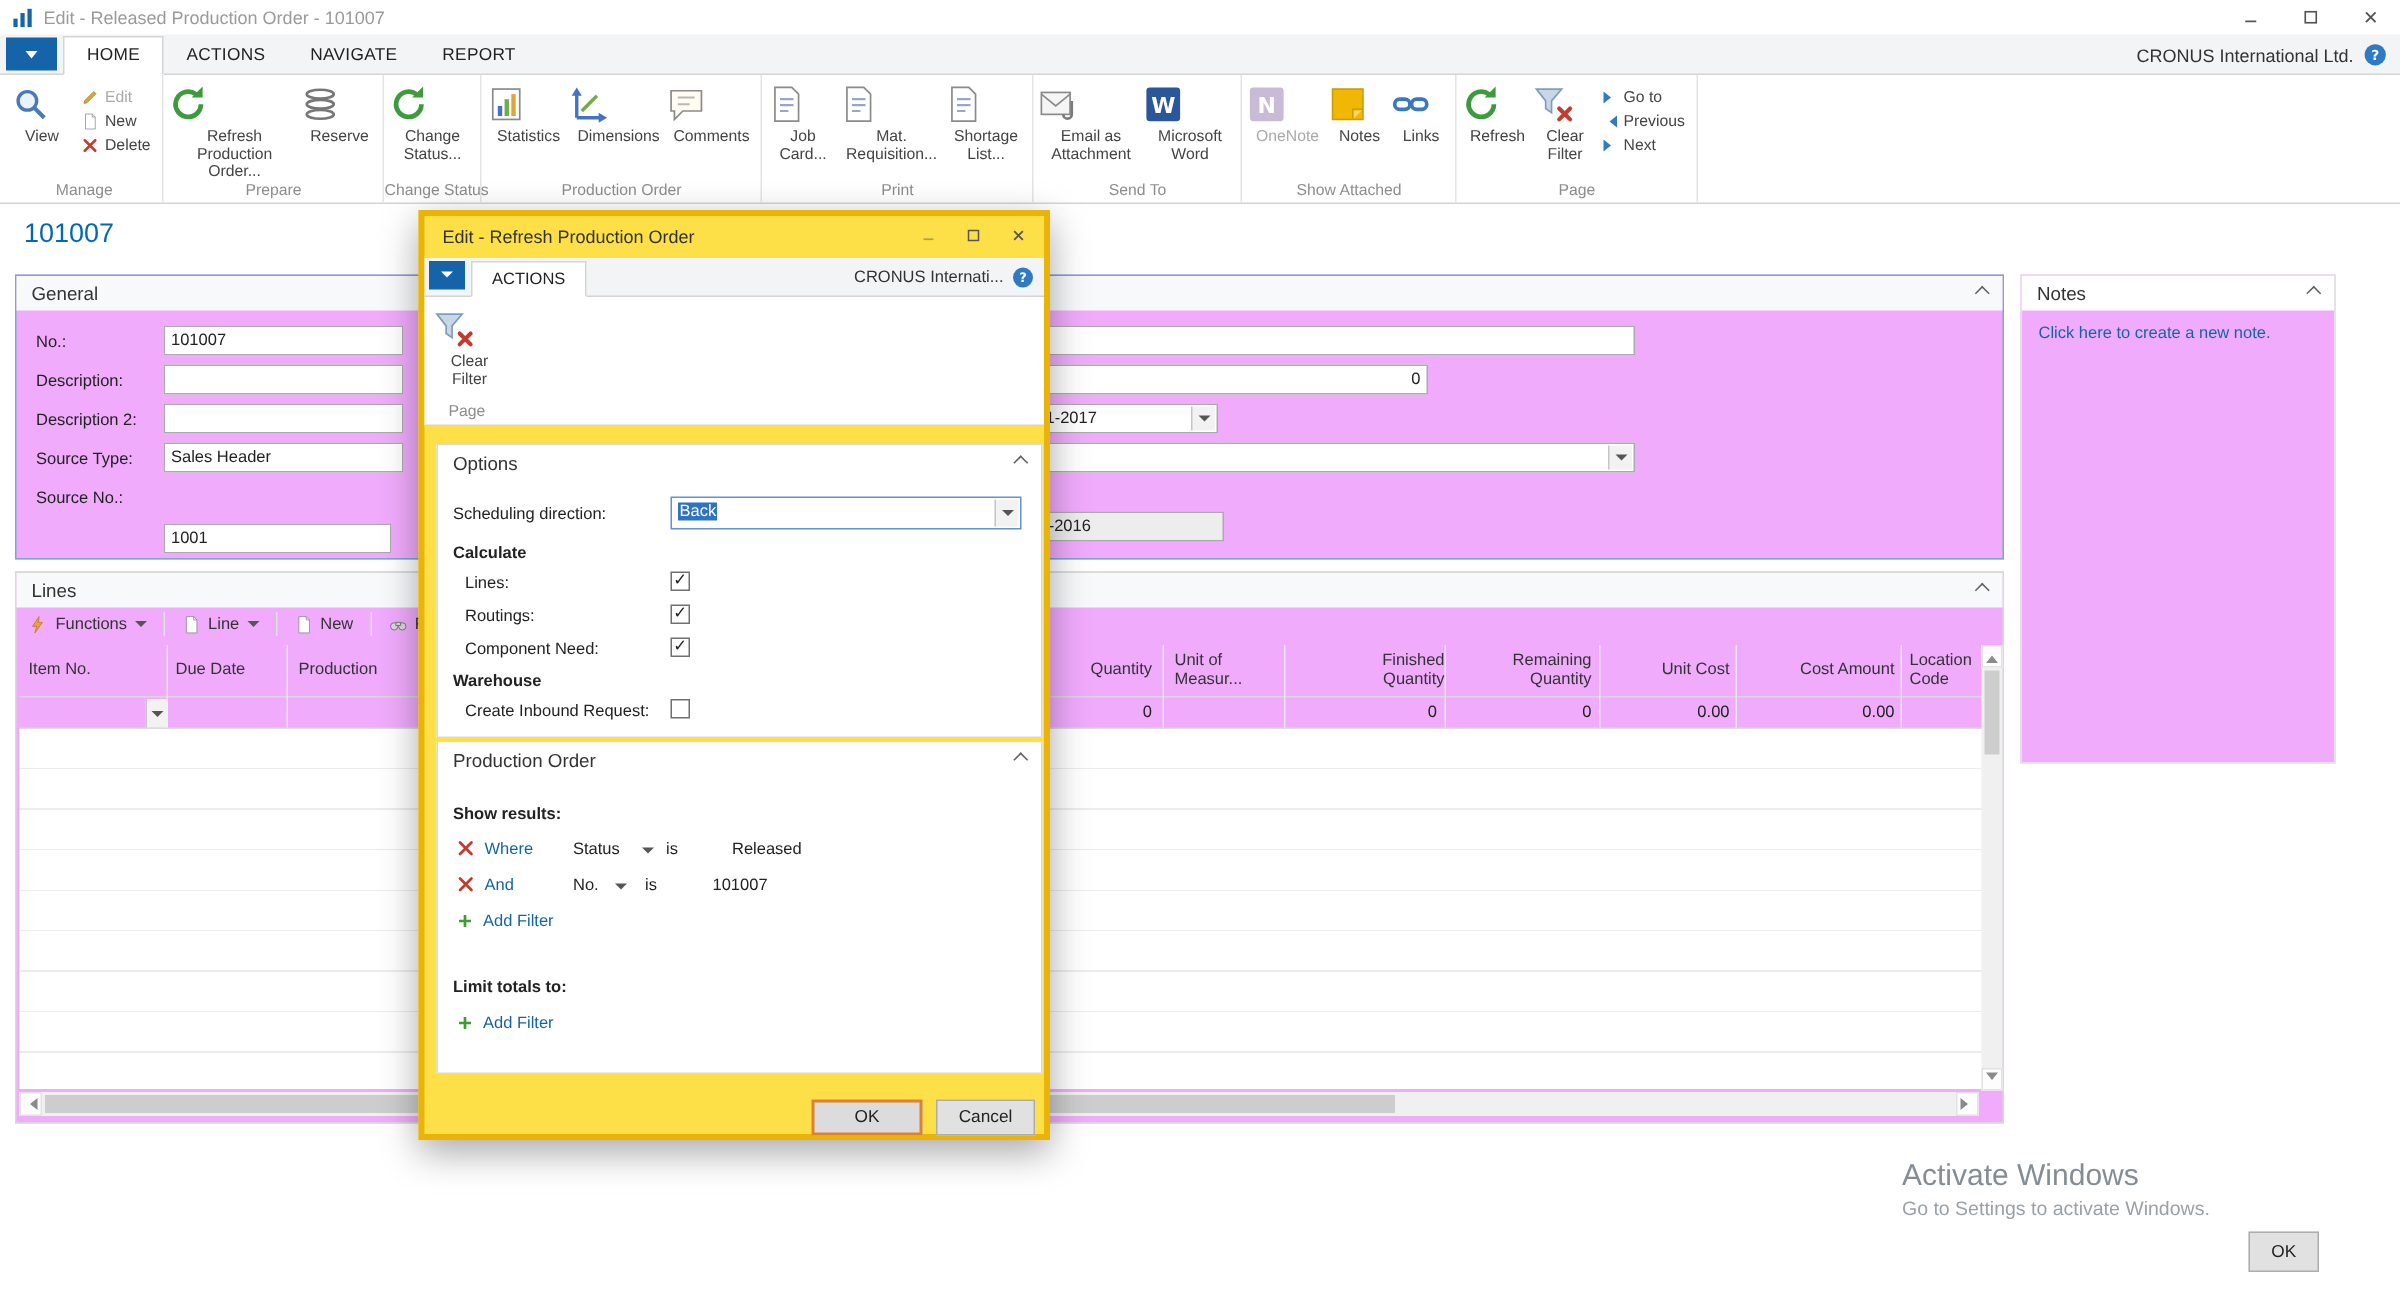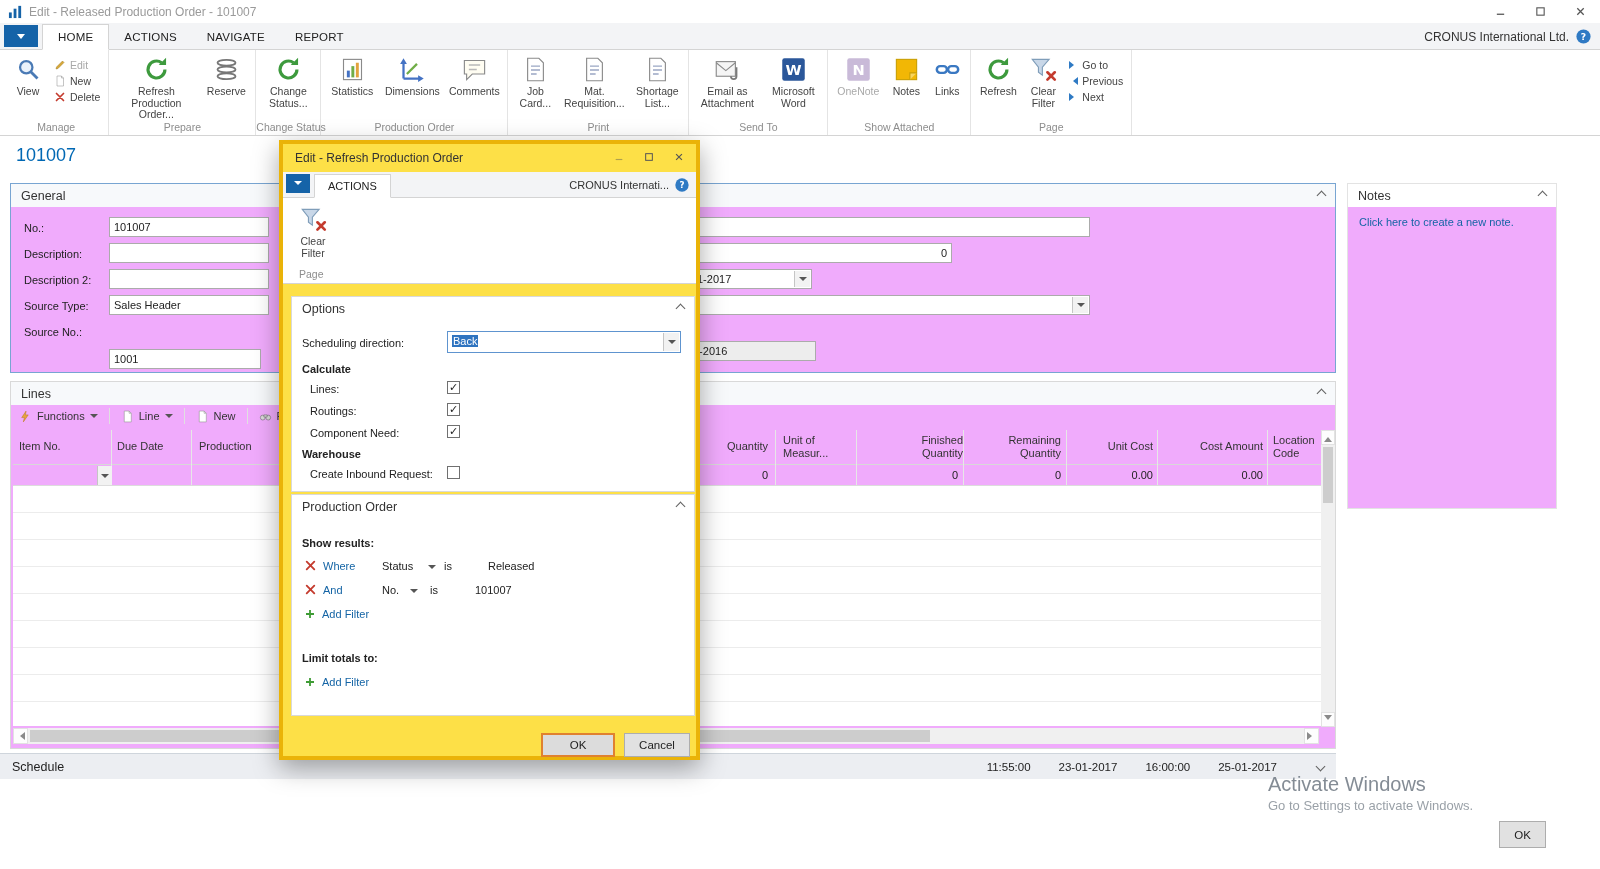--- a/index.html
+++ b/index.html
@@ -21,21 +21,21 @@
   .rtab { font-size:11.5px; color:#222; padding:6px 15px 6px; letter-spacing:.2px; }
   .rtab.sel { background:#fff; border:1px solid #d4d4d4; border-bottom:1px solid #fff; margin-bottom:-1px; }
   .strip-right { position:absolute; right:8px; top:5px; display:flex; align-items:center; gap:6px; }
   .strip-right .company { font-size:12px; color:#333; }
   .hicon { width:17px; height:17px; }
 
   
   .ribbon { height:86px; background:#fff; border-bottom:1px solid #d4d4d4; display:flex; padding-left:4px; }
   .rgroup { position:relative; border-right:1px solid #e4e4e4; padding:2px 3px 15px 3px; display:flex; }
   .rgrp-label { position:absolute; left:0; right:0; bottom:2px; text-align:center; font-size:10.5px; color:#8d8d8d; white-space:nowrap; }
-  .rbtn-lg { display:flex; flex-direction:column; align-items:center; width:58px; padding-top:4px; font-size:10.5px; line-height:11.5px; color:#444; text-align:center; }
+  .rbtn-lg { display:flex; flex-direction:column; width:58px; padding-top:4px; font-size:10.5px; line-height:11.5px; color:#444; text-align:center; }
   .rbtn-lg svg { width:27px; height:27px; margin-bottom:3px; flex:none; }
   .rcol { display:flex; flex-direction:column; padding-top:5px; }
   .rbtn-sm { display:flex; align-items:center; gap:4px; font-size:10.5px; color:#444; padding:2px 5px; white-space:nowrap; }
   .rbtn-sm svg { width:12px; height:12px; flex:none; }
   .dis { color:#a9a9a9 !important; }
 
   
   .chv { display:inline-block; width:7px; height:7px; border-left:1.5px solid #606060; border-bottom:1.5px solid #606060; }
   .chv.up { transform:rotate(135deg); }
   .chv.down { transform:rotate(-45deg); }
@@ -552,30 +552,20 @@
   </div>
 
   <div class="fastbox" style="left:1347px; top:46px; width:210px; height:326px; border-color:#e3e3e3;">
     <div class="fasthead" style="background:#fff;">
       <span>Notes</span>
       <span class="chv up"></span>
     </div>
     <span class="lbl blue" style="left:11px; top:32px;">Click here to create a new note.</span>
   </div>
 
-  <div class="band" style="top:616px;">
-    <span>Schedule</span>
-    <span style="margin-left:auto; display:flex; gap:28px; font-size:11.5px; padding-right:26px;">
-      <span>11:55:00</span>
-      <span>23-01-2017</span>
-      <span>16:00:00</span>
-      <span>25-01-2017</span>
-    </span>
-    <span class="chv down bchv"></span>
-  </div>
 
 
   <div class="wm1" style="left:1268px; top:636px; z-index:40;">Activate Windows</div>
   <div class="wm2" style="left:1268px; top:661px; z-index:40;">Go to Settings to activate Windows.</div>
 
   <div class="btn" style="left:1499px; top:684px; width:47px; height:27px;">OK</div>
 </div>
 
 <div class="dialog">
   <div class="dtitle">

